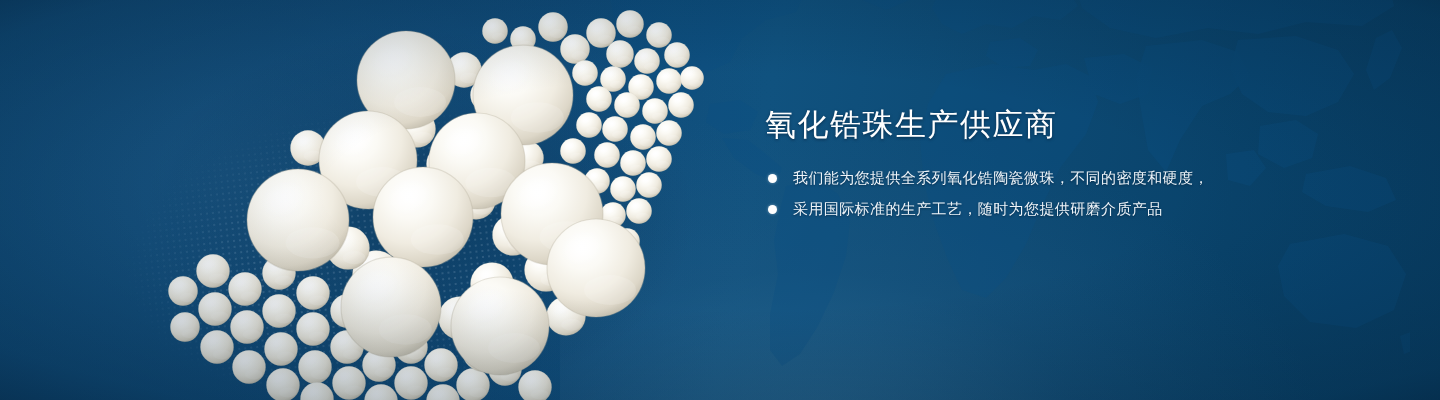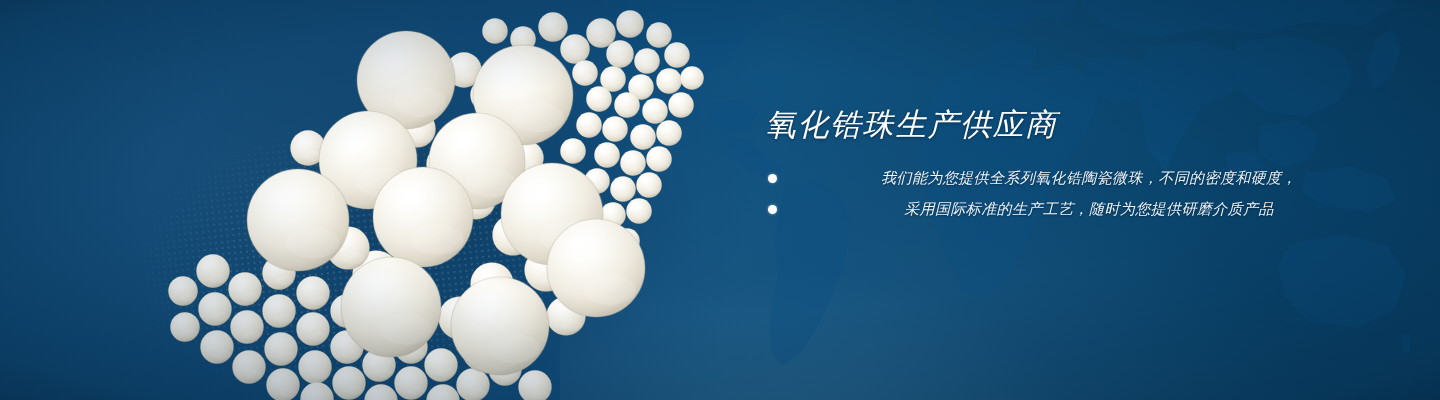--- a/index.html
+++ b/index.html
@@ -72,37 +72,35 @@
     pointer-events: none;
   }
   .beads svg { display: block; width: 100%; height: 100%; }
 
   
   .copy {
     position: absolute;
     left: 765px;
     top: 104px;
     width: 620px;
-    font-style: italic;
   }
   .headline {
     color: #ffffff;
     font-size: 31px;
     line-height: 40px;
     letter-spacing: 1.5px;
     font-weight: 400;
     margin: 0 0 22px 0;
     text-shadow: 0 1px 3px rgba(0,20,40,0.55);
     white-space: nowrap;
   }
   .bullets {
     list-style: none;
     margin: 0;
     padding: 0;
-    text-align: center;
   }
   .bullet {
     position: relative;
     padding-left: 28px;
     color: #eef4f9;
     font-size: 15px;
     line-height: 24px;
     letter-spacing: 0.4px;
     margin-bottom: 7px;
     text-shadow: 0 1px 2px rgba(0,18,36,0.5);

